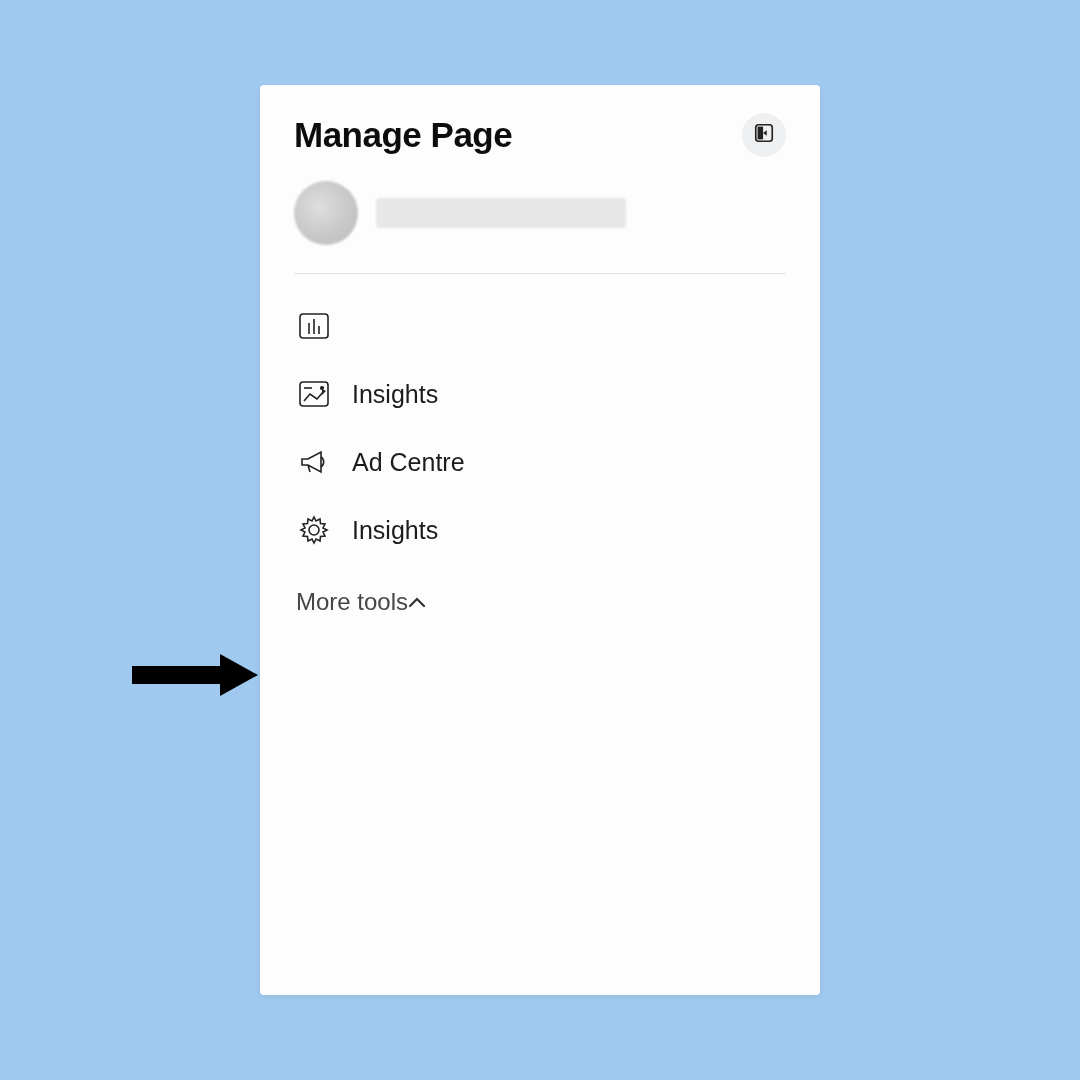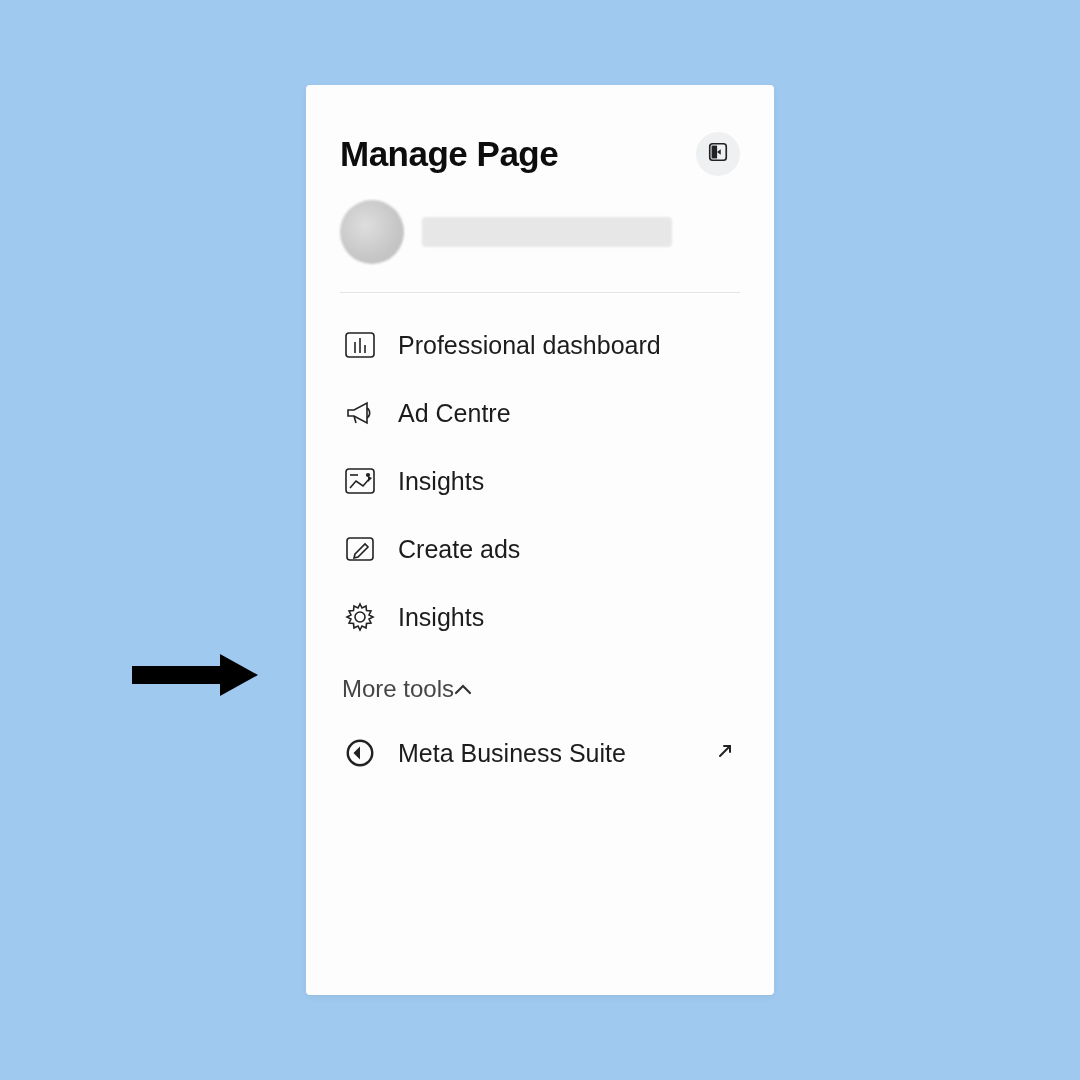--- a/index.html
+++ b/index.html
@@ -7,26 +7,26 @@
       width: 1080px;
       height: 1080px;
       background: #9fc9ef;
       font-family: -apple-system, BlinkMacSystemFont, "Segoe UI", Helvetica, Arial, sans-serif;
       display: flex;
       align-items: center;
       justify-content: center;
       position: relative;
     }
     .panel {
-      width: 468px;
+      width: 560px;
       height: 910px;
       background: #fdfdfd;
       border-radius: 4px;
       box-shadow: 0 2px 6px rgba(0,0,0,0.06);
-      padding: 47px 34px 30px 34px;
+      padding: 28px 34px 30px 34px;
       position: relative;
     }
     .header {
       display: flex;
       align-items: center;
       justify-content: space-between;
       margin-bottom: 24px;
     }
     .title {
       font-size: 35px;
@@ -135,56 +135,46 @@
 
     <li class="nav-item">
       <span class="icon-wrap">
         <svg viewBox="0 0 34 34">
             <rect x="3" y="5" width="28" height="24" rx="3"></rect>
             <line x1="12" y1="25" x2="12" y2="14"></line>
             <line x1="17" y1="25" x2="17" y2="10"></line>
             <line x1="22" y1="25" x2="22" y2="17"></line>
           </svg>
       </span>
-      <span class="nav-label">Professional dashboard</span>
-    </li>
-
-    <li class="nav-item">
-      <span class="icon-wrap">
-        <svg viewBox="0 0 34 34">
-            <path d="M5 14 L5 20 L11 20 L24 27 L24 7 L11 14 Z"></path>
-            <path d="M24 12 A6 6 0 0 1 24 22"></path>
-            <line x1="11" y1="20" x2="13" y2="27"></line>
-          </svg>
-      </span>
-      <span class="nav-label">Ad Centre</span>
     </li>
 
     <li class="nav-item">
       <span class="icon-wrap">
         <svg viewBox="0 0 34 34">
             <rect x="3" y="5" width="28" height="24" rx="3"></rect>
             <line x1="7" y1="11" x2="15" y2="11"></line>
             <circle cx="25" cy="11" r="1.3" fill="#222"></circle>
             <path d="M7 24 L13 17 L20 22 L27 14"></path>
             <polygon points="25,12 29,14 25,18" fill="#222" stroke="none"></polygon>
           </svg>
       </span>
       <span class="nav-label">Insights</span>
     </li>
 
     <li class="nav-item">
       <span class="icon-wrap">
         <svg viewBox="0 0 34 34">
-            <rect x="4" y="6" width="26" height="22" rx="3"></rect>
-            <path d="M12 22 L22 12 L25 15 L15 25 L11 26 Z"></path>
-          </svg>
-      </span>
-      <span class="nav-label">Create ads</span>
-    </li>
+            <path d="M5 14 L5 20 L11 20 L24 27 L24 7 L11 14 Z"></path>
+            <path d="M24 12 A6 6 0 0 1 24 22"></path>
+            <line x1="11" y1="20" x2="13" y2="27"></line>
+          </svg>
+      </span>
+      <span class="nav-label">Ad Centre</span>
+    </li>
+
 
     <li class="nav-item">
       <span class="icon-wrap">
         <svg viewBox="0 0 34 34">
             <circle cx="17" cy="17" r="5"></circle>
             <path d="M17 4 L19 8 L23 6 L23.5 10.5 L28 11 L26 15 L30 17 L26 19 L28 23 L23.5 23.5 L23 28 L19 26 L17 30 L15 26 L11 28 L10.5 23.5 L6 23 L8 19 L4 17 L8 15 L6 11 L10.5 10.5 L11 6 L15 8 Z"></path>
           </svg>
       </span>
       <span class="nav-label">Insights</span>
     </li>
@@ -193,34 +183,20 @@
 
   <div class="section-header">
     <span class="section-title">More tools</span>
     <span class="chevron">
       <svg width="18" height="12" viewBox="0 0 18 12">
           <path d="M2 9 L9 2 L16 9" fill="none" stroke="#333" stroke-width="2.2" stroke-linecap="round"></path>
         </svg>
     </span>
   </div>
 
-  <div class="tool-item">
-    <span class="icon-wrap">
-      <svg viewBox="0 0 34 34">
-          <circle cx="17" cy="17" r="13" fill="none" stroke="#222" stroke-width="2.6"></circle>
-          <path d="M10 17 L17 10 L17 24 Z" fill="#222"></path>
-        </svg>
-    </span>
-    <span class="tool-label">Meta Business Suite</span>
-    <span class="ext-arrow">
-      <svg width="18" height="18" viewBox="0 0 18 18">
-          <path d="M4 14 L14 4 M8 4 L14 4 L14 10" fill="none" stroke="#222" stroke-width="2" stroke-linecap="round"></path>
-        </svg>
-    </span>
-  </div>
 
 </div>
 
 <div class="big-arrow">
   <svg viewBox="0 0 130 50">
     <line x1="2" y1="25" x2="95" y2="25" stroke="#000" stroke-width="18" stroke-linecap="butt"></line>
     <polygon points="90,4 128,25 90,46" fill="#000"></polygon>
   </svg>
 </div>
 

